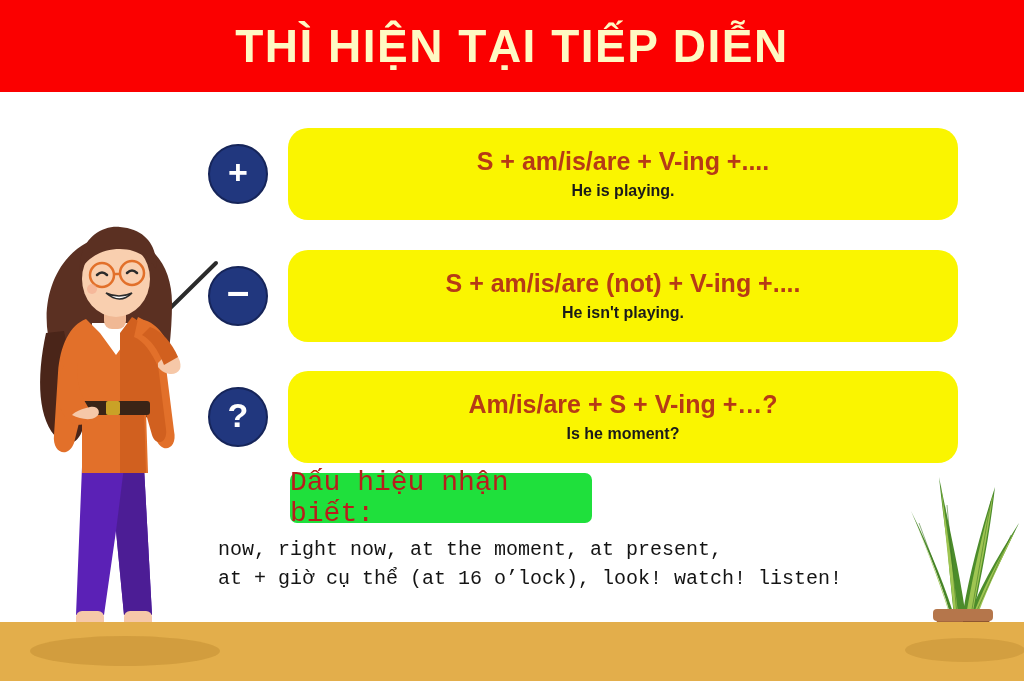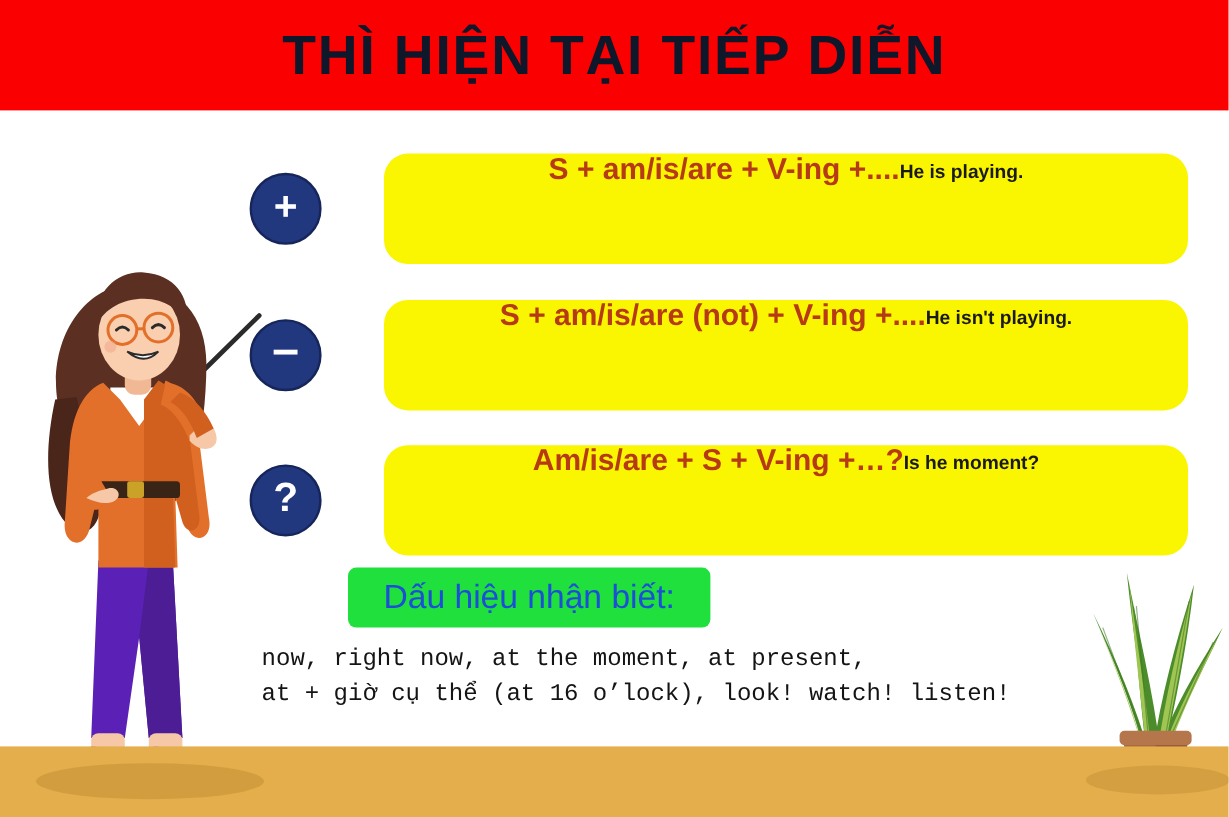--- a/index.html
+++ b/index.html
@@ -23,21 +23,21 @@
     position: absolute;
     left: 0; top: 0;
     width: 1024px;
     height: 92px;
     background: #FB0000;
     display: flex;
     align-items: center;
     justify-content: center;
   }
   .title-text {
-    color: #0f172a;
+    color: #fef9c3;
     font-size: 46px;
     font-weight: bold;
     letter-spacing: 1.5px;
     white-space: nowrap;
     font-family: "Liberation Sans", sans-serif;
   }
 
   
   .floor-band {
     position: absolute;
@@ -102,23 +102,23 @@
 
   .yellow-box {
     position: absolute;
     left: 80px;
     top: 0;
     width: 670px;
     height: 92px;
     background: #FAF500;
     border-radius: 20px;
     display: flex;
-    flex-direction: row;
+    flex-direction: column;
+    align-items: center;
     justify-content: center;
-    margin-left: 32px;
   }
   .formula {
     color: #B63A16;
     font-size: 25px;
     font-weight: bold;
     line-height: 1.1;
     text-align: center;
     font-family: "Liberation Sans", sans-serif;
   }
   .example {
@@ -137,23 +137,23 @@
     top: 473px;
     width: 302px;
     height: 50px;
     background: #1FE03C;
     border-radius: 7px;
     display: flex;
     align-items: center;
     justify-content: center;
   }
   .green-badge-text {
-    color: #1d4ed8;
+    color: #b91c1c;
     font-size: 28px;
-    font-family: Liberation Sans, sans-serif;
+    font-family: Liberation Mono, monospace;
   }
 
   .signal-words {
     position: absolute;
     left: 218px;
     top: 535px;
     width: 740px;
     color: #141414;
     font-size: 20px;
     line-height: 1.45;

